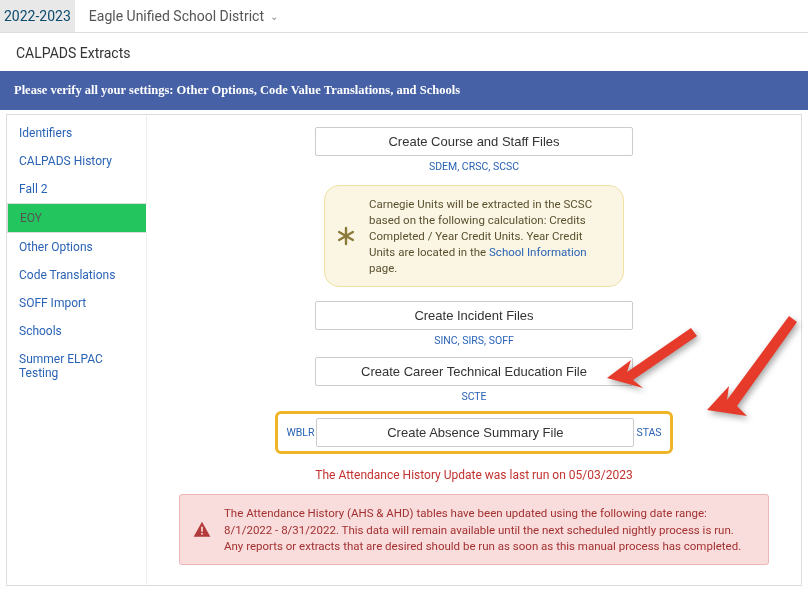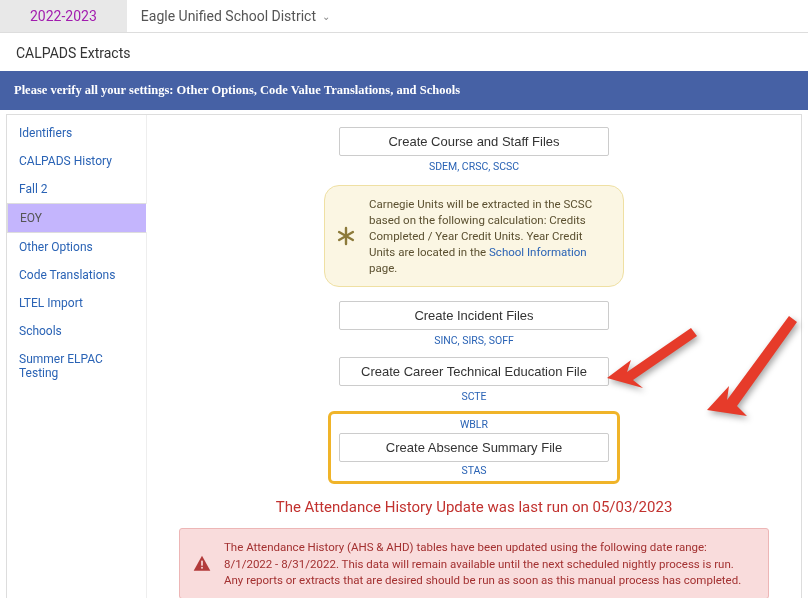--- a/index.html
+++ b/index.html
@@ -14,22 +14,22 @@
   }
 
   
   .topbar {
     display: flex;
     align-items: center;
     border-bottom: 1px solid #ddd;
   }
   .year-pill {
     background: #e8e8e8;
-    color: #a21caf;
-    padding: 8px 30px;
+    color: #0c4a6e;
+    padding: 8px 4px;
     font-size: 14px;
   }
   .district-select {
     padding: 8px 14px;
     color: #555;
     font-size: 14px;
     display: flex;
     align-items: center;
     gap: 6px;
     cursor: pointer;
@@ -66,42 +66,42 @@
     flex-shrink: 0;
   }
   .side-item {
     padding: 7px 10px 7px 12px;
     font-size: 12px;
     cursor: pointer;
     color: #2a63b5;
   }
   .side-item.active {
     color: #555;
-    background: #c4b5fd;
+    background: #22c55e;
     border: 1px solid #ddd;
     border-right: 1px solid #fff;
     margin-right: -1px;
   }
 
   .content {
     flex: 1;
     padding: 12px 10px 10px 10px;
     position: relative;
     min-width: 0;
   }
 
   .center-col {
     display: flex;
     flex-direction: column;
     align-items: center;
     gap: 4px;
   }
 
   .action-btn {
-    width: 270px;
+    width: 318px;
     text-align: center;
     border: 1px solid #ccc;
     background: #fff;
     padding: 6px 8px;
     font-size: 13px;
     color: #333;
     cursor: pointer;
     border-radius: 2px;
   }
   .codes-line {
@@ -133,31 +133,31 @@
     justify-content: center;
   }
   .asterisk svg { width: 22px; height: 22px; }
   .info-box a { color: #2a63b5; text-decoration: none; }
 
   .highlight-frame {
     border: 3px solid #f0b429;
     border-radius: 6px;
     padding: 4px 8px 4px 8px;
     display: flex;
-    flex-direction: column;
+    flex-direction: row;
     align-items: center;
     gap: 2px;
     margin-top: -2px;
   }
   .highlight-frame .codes-line { margin-bottom: 0; }
 
   .status-line {
     text-align: center;
     color: #c2322f;
-    font-size: 15px;
+    font-size: 12px;
     margin: 10px 0 8px 0;
   }
 
   .alert-box {
     background: #f9dcdc;
     border: 1px solid #edb6b6;
     border-radius: 3px;
     padding: 10px 14px 10px 44px;
     position: relative;
     font-size: 11.5px;
@@ -199,21 +199,21 @@
 
 <div class="main-wrap">
 
   <div class="sidebar">
     <div class="side-item">Identifiers</div>
     <div class="side-item">CALPADS History</div>
     <div class="side-item">Fall 2</div>
     <div class="side-item active">EOY</div>
     <div class="side-item">Other Options</div>
     <div class="side-item">Code Translations</div>
-    <div class="side-item">LTEL Import</div>
+    <div class="side-item">SOFF Import</div>
     <div class="side-item">Schools</div>
     <div class="side-item">Summer ELPAC Testing</div>
   </div>
 
   <div class="content">
     <div class="center-col">
 
       <button class="action-btn">Create Course and Staff Files</button>
       <div class="codes-line">SDEM, CRSC, SCSC</div>
 

